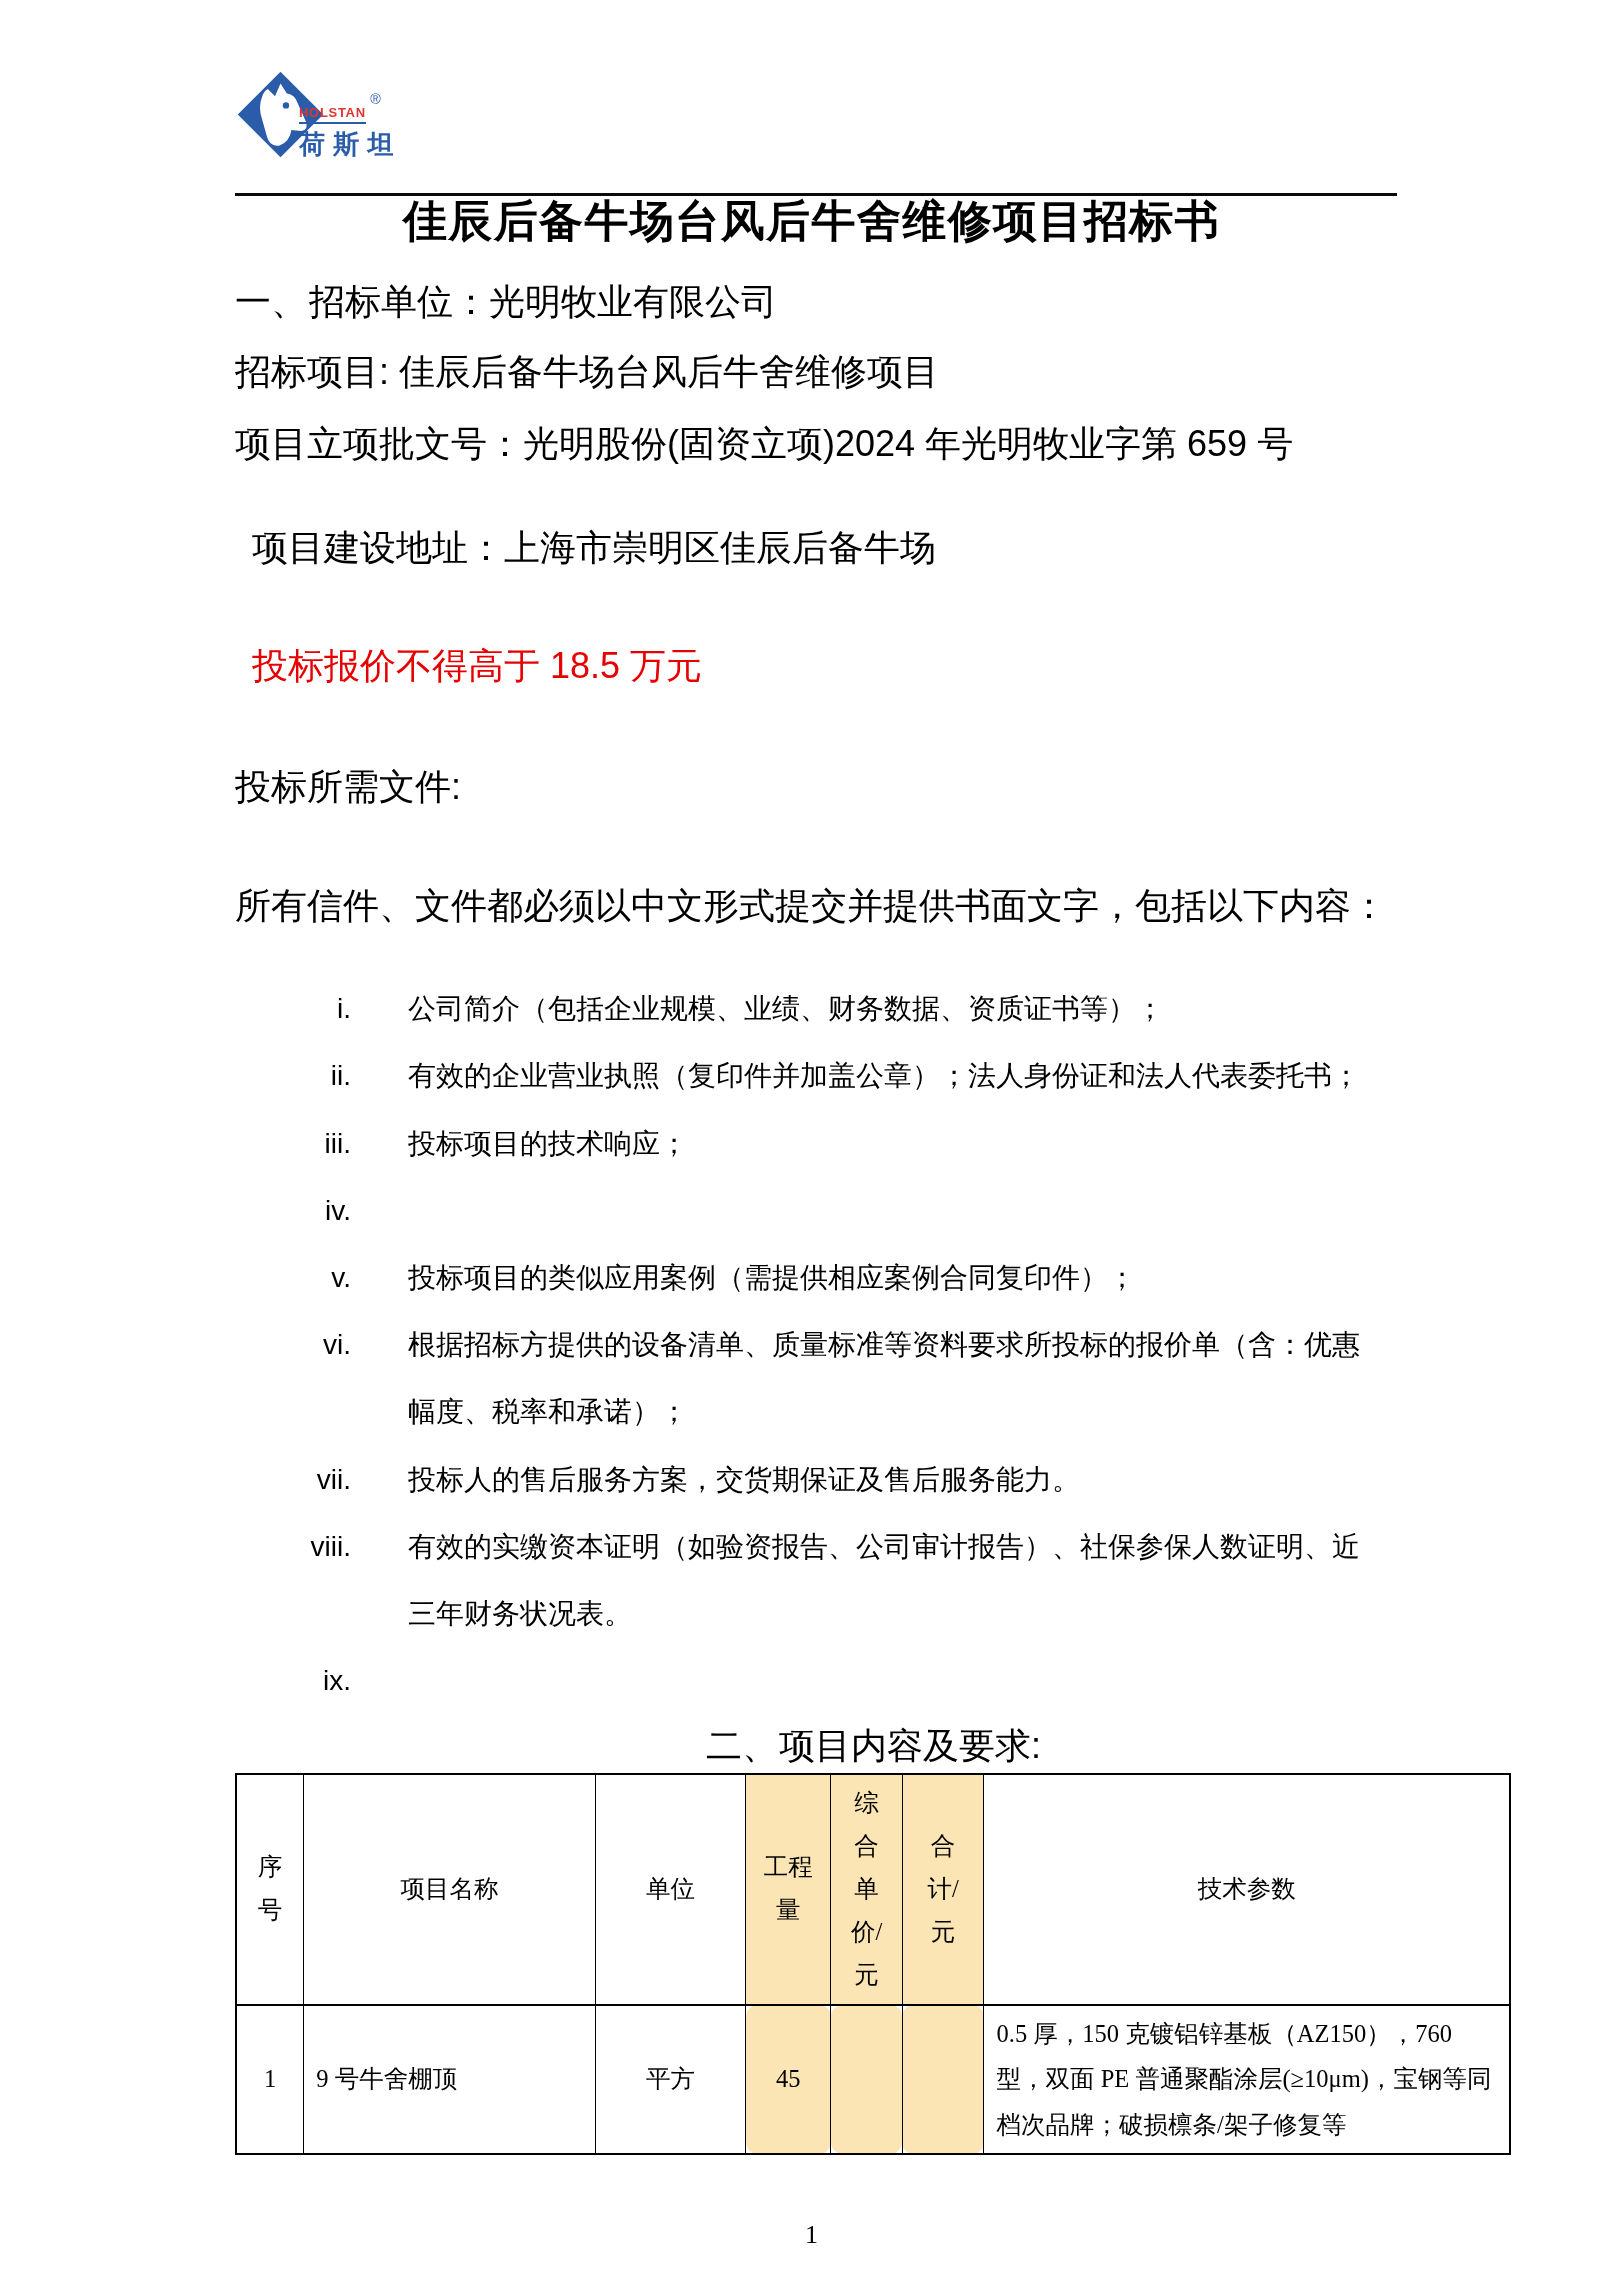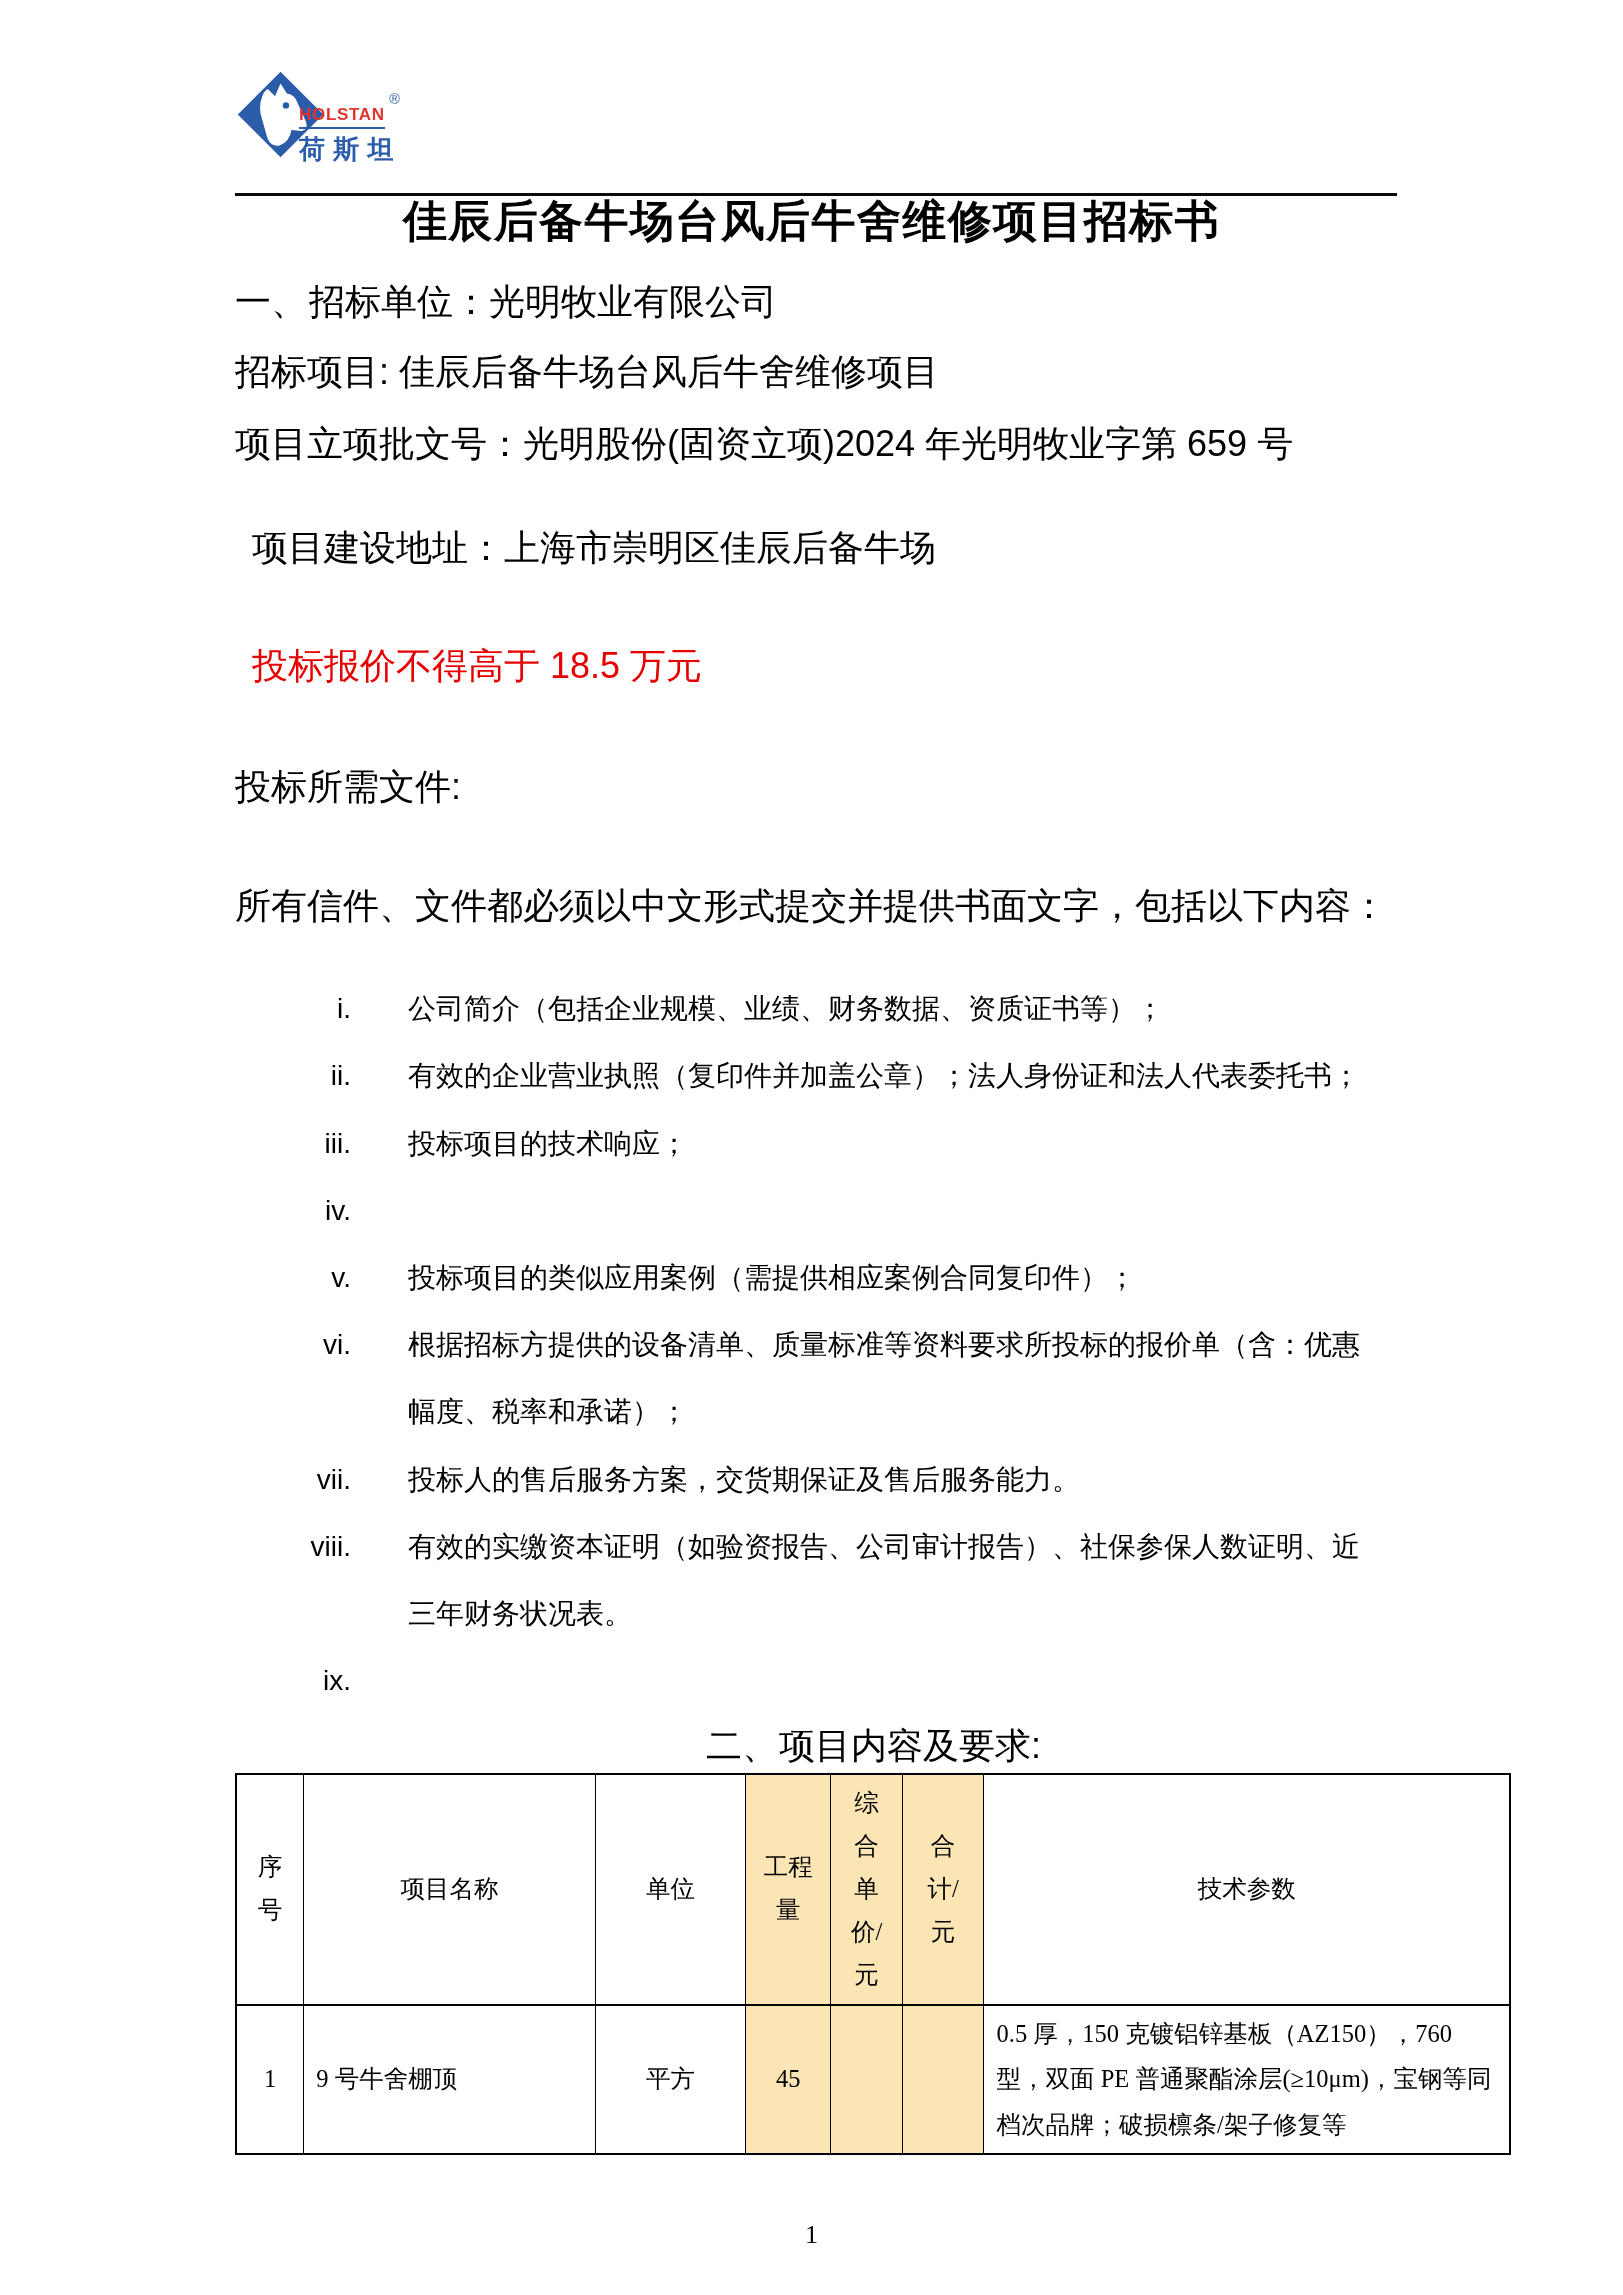--- a/index.html
+++ b/index.html
@@ -20,21 +20,21 @@
   .logo-mark { position: absolute; left: 0; top: 1.4px; width: 91px; height: 91px; }
   .logo-text { position: absolute; left: 64px; top: 37px; }
   .logo-latin-row {
     position: relative; display: inline-block;
     border-bottom: 2px solid var(--logo-blue, #2a5caa);
     padding-bottom: 2px;
   }
   .logo-latin {
     font-family: "Liberation Sans", sans-serif;
     font-weight: bold; font-style: normal;
-    font-size: 17px; letter-spacing: 0.7px;
+    font-size: 13px; letter-spacing: 0.7px;
     color: var(--logo-red, #e2342e); white-space: nowrap;
   }
   .logo-reg {
     position: absolute; top: -13.6px; right: -15px;
     font-size: 14.3px; color: var(--logo-blue, #2a5caa);
   }
   .logo-cn {
     margin-top: 2.7px; font-weight: bold; font-size: 26px;
     letter-spacing: 8.2px; color: var(--logo-blue, #2a5caa); white-space: nowrap;
   }
@@ -78,21 +78,21 @@
   .items-table th, .items-table td {
     border: 1.4px solid #000;
     vertical-align: middle;
     word-break: break-all;
   }
   .items-table th {
     height: 215px; padding: 6.8px 17px;
     font-weight: normal; text-align: center; line-height: 1.75;
     border-bottom: 2.7px solid #000;
   }
-  .items-table td { height: 139px; padding: 4.1px 12.3px; line-height: 1.85; }
+  .items-table td { height: 139px; padding: 4.1px 12.3px; line-height: 1.85; border-radius: 12px; }
   .items-table .hl { background: var(--hl, #fbe5b5); }
 
   
   .page-number {
     margin: 65px -112px 0 -235px;
     text-align: center;
     font-family: "Liberation Serif", serif;
     font-size: 26px;
   }
 </style>

